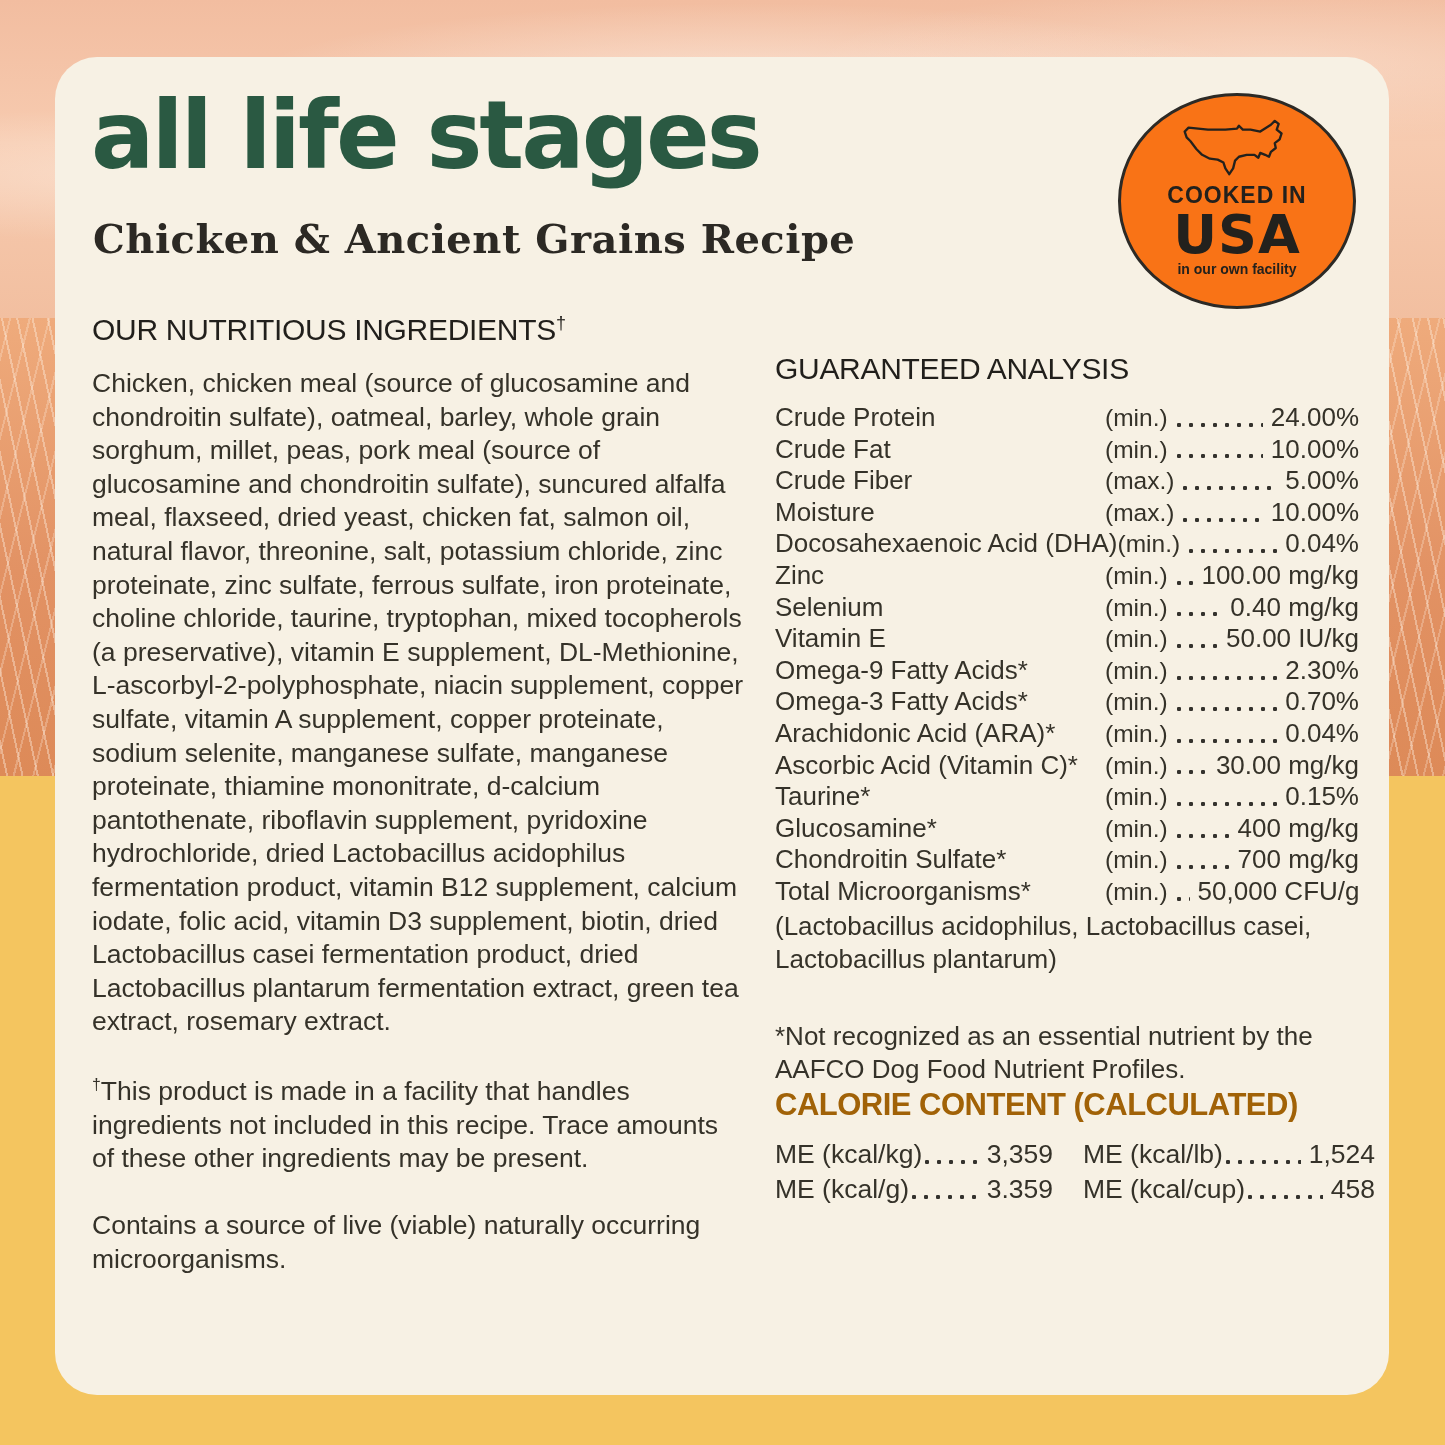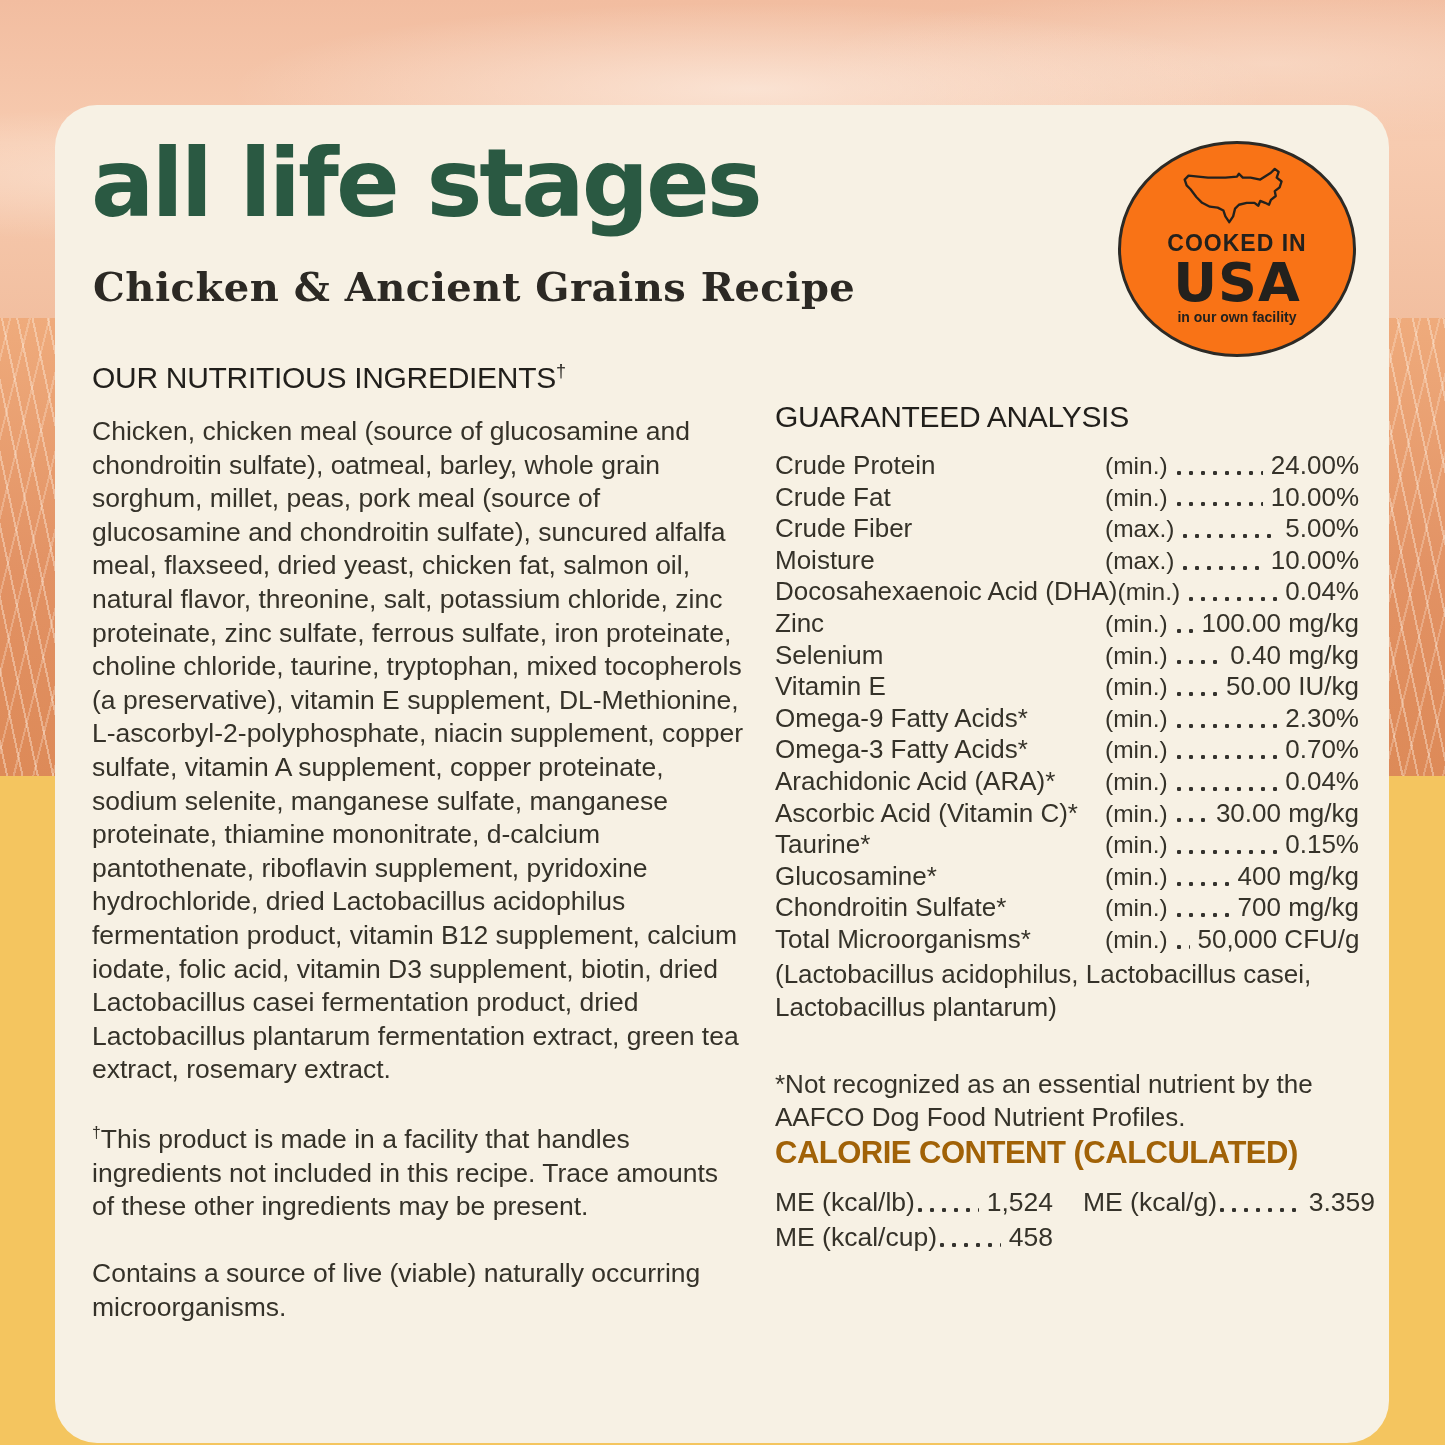--- a/index.html
+++ b/index.html
@@ -24,21 +24,21 @@
       repeating-linear-gradient(104deg, rgba(255,240,226,0) 0 9px, rgba(255,240,226,.27) 9px 11px, rgba(255,240,226,0) 11px 19px),
       linear-gradient(180deg,#efab7c 0%,#e29264 55%,#dd8a58 100%);
   }
   .bg-yellow{
     position:absolute;left:0;top:776px;width:100%;height:669px;
     background:#f4c55f;
   }
   
   .card{
     position:absolute;left:55px;top:57px;width:1334px;height:1338px;
-    background:#f7f1e4;border-radius:42px;margin-top:48px;
+    background:#f7f1e4;border-radius:42px;
   }
   .title{
     position:absolute;left:36px;top:32px;
     font-family:"DejaVu Sans",sans-serif;font-weight:bold;
     font-size:94px;line-height:1;letter-spacing:-3px;color:#2a5942;
   }
   .subtitle{
     position:absolute;left:38px;top:158px;
     font-family:"DejaVu Serif","Liberation Serif",serif;font-weight:bold;
     font-size:40px;letter-spacing:.5px;color:#2c2924;
@@ -235,20 +235,25 @@
           <span class="ga-val">50,000 CFU/g</span>
         </div>
       </div>
     <div class="ga-micro-note">(Lactobacillus acidophilus, Lactobacillus casei, Lactobacillus plantarum)</div>
     <div class="ga-footnote">*Not recognized as an essential nutrient by the AAFCO Dog Food Nutrient Profiles.</div>
   </div>
 
   <div class="cal-heading">CALORIE CONTENT (CALCULATED)</div>
   <div class="cal-grid">
 
+      <div class="cal-cell">
+        <span class="cal-label">ME (kcal/kg)</span>
+        <span class="leader"></span>
+        <span class="cal-val">3,359</span>
+      </div>
 
       <div class="cal-cell">
         <span class="cal-label">ME (kcal/lb)</span>
         <span class="leader"></span>
         <span class="cal-val">1,524</span>
       </div>
 
       <div class="cal-cell">
         <span class="cal-label">ME (kcal/g)</span>
         <span class="leader"></span>

